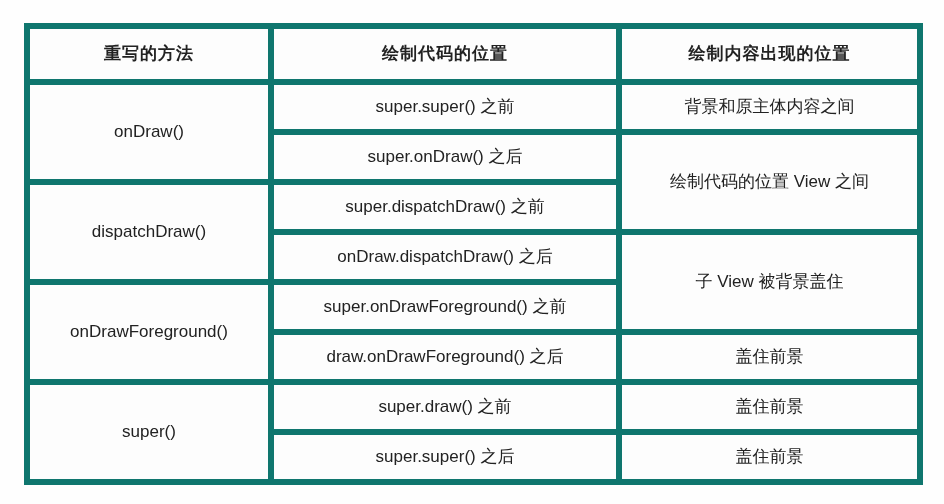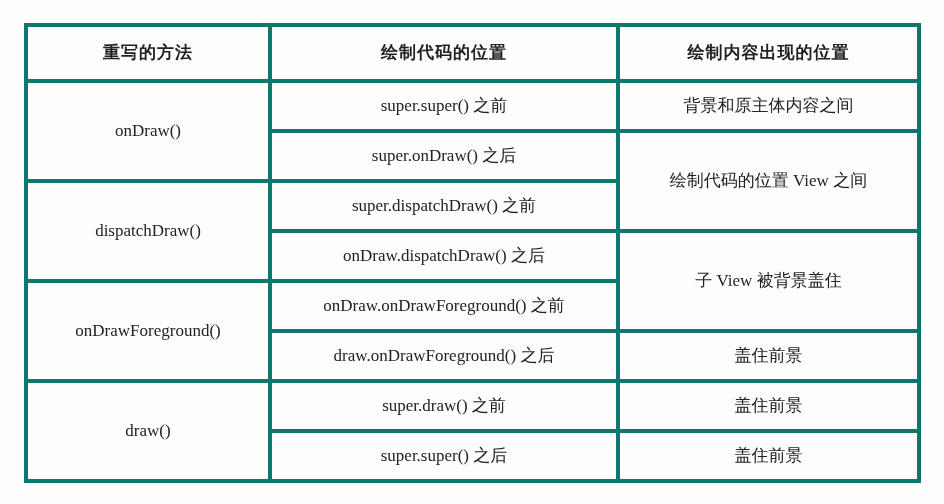--- a/index.html
+++ b/index.html
@@ -20,29 +20,28 @@
   table.draw-table {
     border-collapse: collapse;
     table-layout: fixed;
     width: 893px;
     height: 459px;
     background: #fdfdfd;
     border: 4px solid #0e0e0e;
   }
   table.draw-table th,
   table.draw-table td {
-    border: 4px solid #0f766e;
+    border: 6px solid #0f766e;
     text-align: center;
     vertical-align: middle;
     padding: 0 6px;
     font-size: 17px;
     line-height: 1.35;
     white-space: nowrap;
     overflow: hidden;
-    font-family: Liberation Serif, serif;
   }
   table.draw-table thead th {
     border-bottom: 3px solid #0e0e0e;
     font-weight: bold;
     font-size: 17px;
     letter-spacing: 1px;
   }
   thead tr { height: 56px; }
   tbody tr { height: 50px; }
 </style>
@@ -76,28 +75,28 @@
       <tr>
         <td rowspan="2">dispatchDraw()</td>
         <td>super.dispatchDraw() 之前</td>
       </tr>
       <tr>
         <td>onDraw.dispatchDraw() 之后</td>
         <td rowspan="2">子 View 被背景盖住</td>
       </tr>
       <tr>
         <td rowspan="2">onDrawForeground()</td>
-        <td>onDraw.onDrawForeground() 之前</td>
+        <td>super.onDrawForeground() 之前</td>
       </tr>
       <tr>
         <td>draw.onDrawForeground() 之后</td>
         <td>盖住前景</td>
       </tr>
       <tr>
-        <td rowspan="2">draw()</td>
+        <td rowspan="2">super()</td>
         <td>super.draw() 之前</td>
         <td>盖住前景</td>
       </tr>
       <tr>
         <td>super.super() 之后</td>
         <td>盖住前景</td>
       </tr>
     </tbody>
   </table>
 </div>

